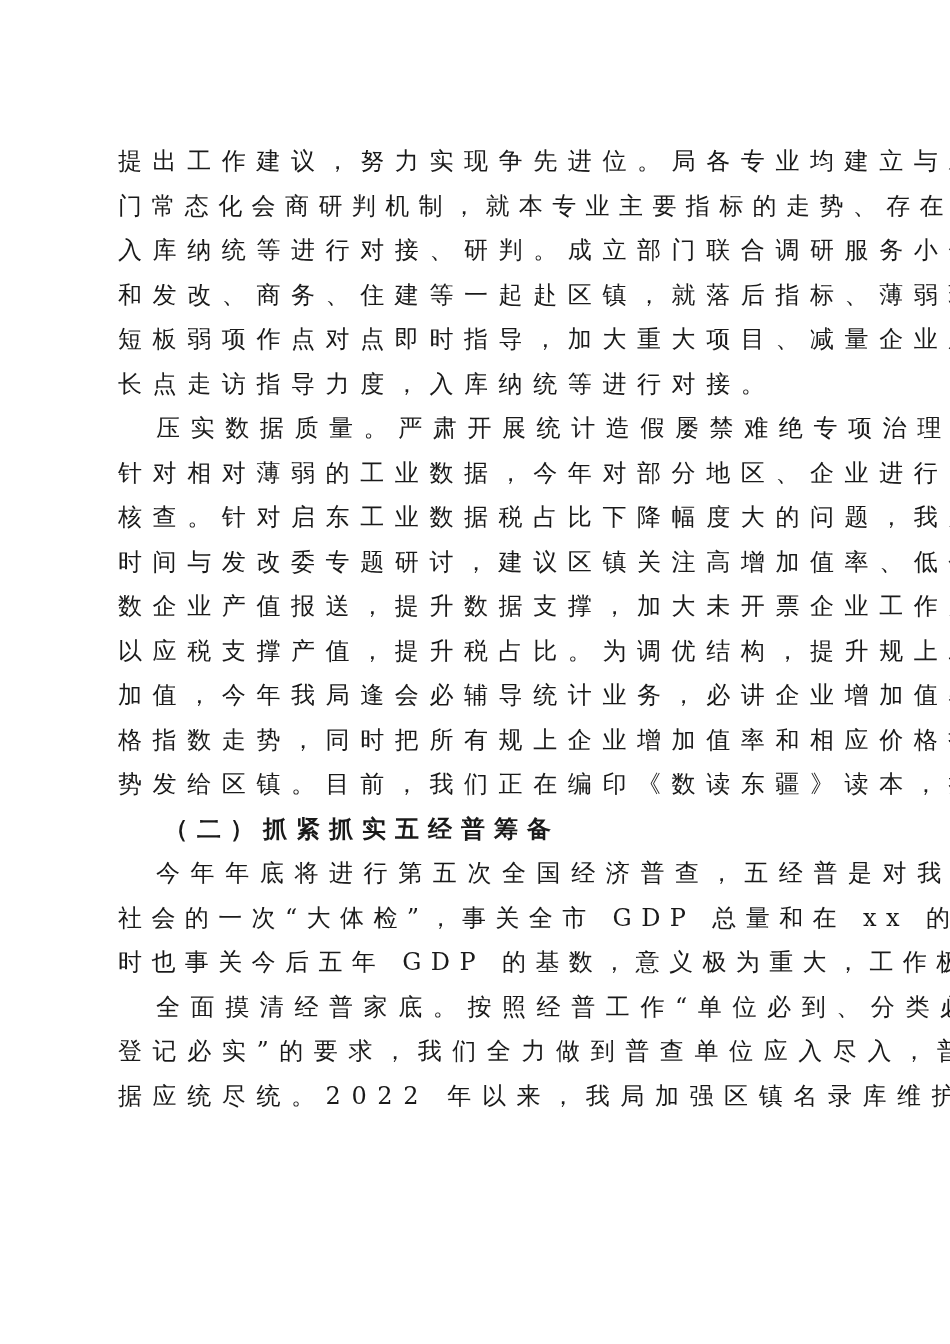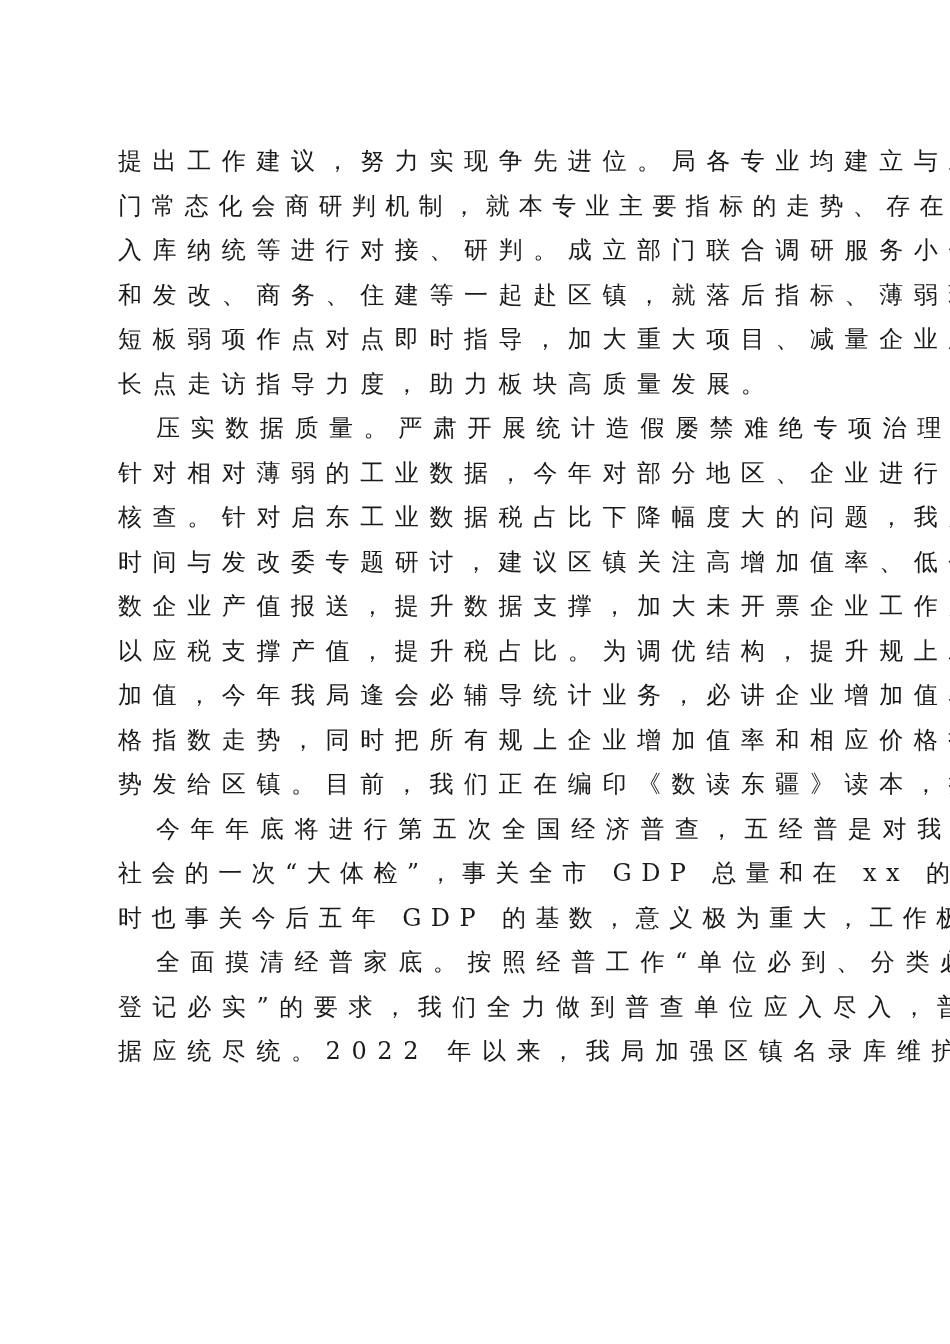--- a/index.html
+++ b/index.html
@@ -34,29 +34,30 @@
   </style>
 </head>
 <body>
 
 <div class="page">
   <div class="line">提出工作建议，努力实现争先进位。局各专业均建立与对口部</div>
   <div class="line full">门常态化会商研判机制，就本专业主要指标的走势、存在问题、</div>
   <div class="line">入库纳统等进行对接、研判。成立部门联合调研服务小分队，</div>
   <div class="line">和发改、商务、住建等一起赴区镇，就落后指标、薄弱环节、</div>
   <div class="line">短板弱项作点对点即时指导，加大重大项目、减量企业及新增</div>
-  <div class="line">长点走访指导力度，助力板块高质量发展。</div>
+  <div class="line">长点走访指导力度，入库纳统等进行对接。</div>
   <div class="line indent">压实数据质量。严肃开展统计造假屡禁难绝专项治理行动。</div>
   <div class="line">针对相对薄弱的工业数据，今年对部分地区、企业进行了重点</div>
   <div class="line">核查。针对启东工业数据税占比下降幅度大的问题，我局第一</div>
   <div class="line">时间与发改委专题研讨，建议区镇关注高增加值率、低价格指</div>
   <div class="line">数企业产值报送，提升数据支撑，加大未开票企业工作力度，</div>
   <div class="line">以应税支撑产值，提升税占比。为调优结构，提升规上工业增</div>
   <div class="line">加值，今年我局逢会必辅导统计业务，必讲企业增加值率和价</div>
   <div class="line">格指数走势，同时把所有规上企业增加值率和相应价格指数趋</div>
   <div class="line">势发给区镇。目前，我们正在编印《数读东疆》读本，提升各</div>
+  <div class="line heading">（二）抓紧抓实五经普筹备</div>
   <div class="line indent">今年年底将进行第五次全国经济普查，五经普是对我市经济</div>
   <div class="line full">社会的一次“大体检”，事关全市 GDP 总量和在 xx 的位次，同</div>
   <div class="line full">时也事关今后五年 GDP 的基数，意义极为重大，工作极为繁重。</div>
   <div class="line indent">全面摸清经普家底。按照经普工作“单位必到、分类必准、</div>
   <div class="line">登记必实”的要求，我们全力做到普查单位应入尽入，普查数</div>
   <div class="line">据应统尽统。2022 年以来，我局加强区镇名录库维护工作，每</div>
 </div>
 
 </body></html>

